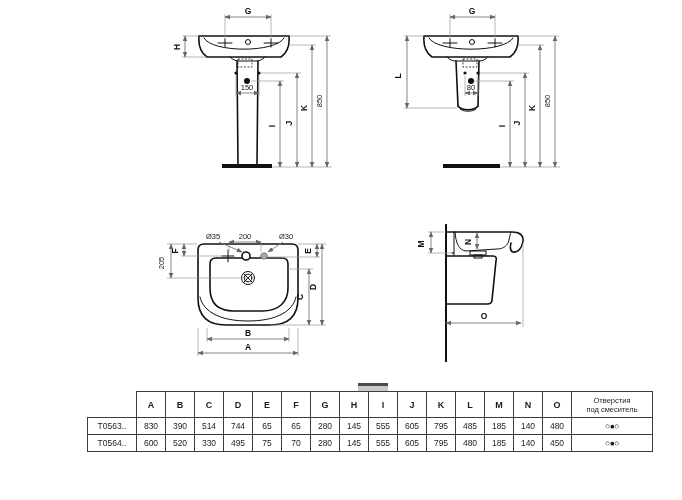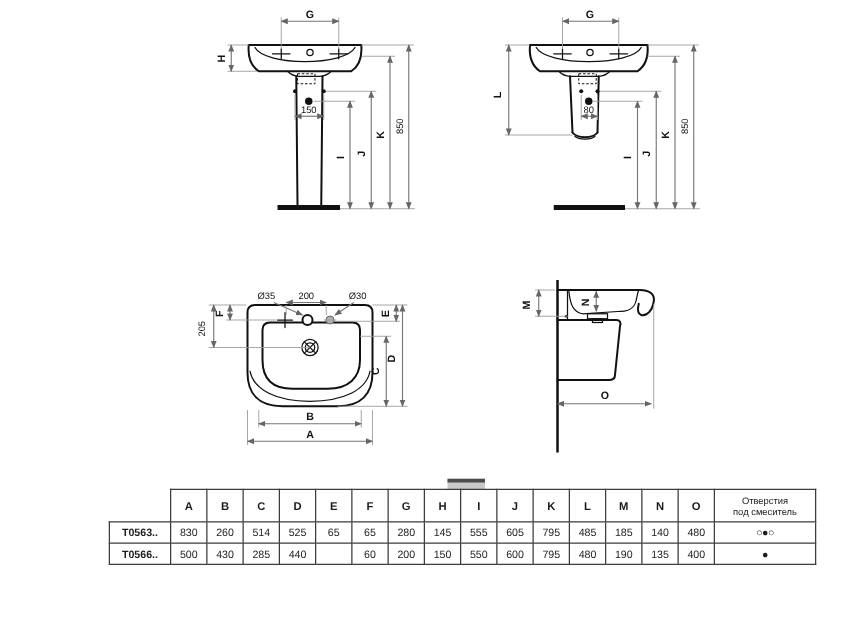--- a/index.html
+++ b/index.html
@@ -14,21 +14,21 @@
   .ext{stroke:#9a9a9a;stroke-width:0.7;fill:none;}
   .lbl{font-size:8.5px;font-weight:bold;}
   .num{font-size:7.5px;}
   
   #tableWrap{position:absolute;left:87px;top:391px;}
   table.spec{border-collapse:collapse;table-layout:fixed;}
   table.spec th,table.spec td{border:1px solid #3c3c3c;text-align:center;vertical-align:middle;
       padding:0;font-size:8.5px;color:#1c1c1c;height:16px;width:28px;font-weight:normal;}
   table.spec thead th{font-size:9px;font-weight:bold;height:25px;}
   table.spec th.corner{border:none;background:transparent;}
-  table.spec .modelcol{width:48px;font-weight:bold;}
+  table.spec .modelcol{width:48px;}
   table.spec .mixcol{width:80px;text-align:center;}
   table.spec th.mixhead{font-weight:normal;font-size:7.5px;line-height:9px;}
   td.mixer{font-size:7px;letter-spacing:-0.5px;}
   #colTab{position:absolute;left:358px;top:383px;width:30px;height:9px;
           background:#c9c9c9;border-top:3px solid #4c4c4c;box-sizing:border-box;}
 </style>
 </head>
 <body>
 
 <div id="page">
@@ -218,52 +218,52 @@
             <th class="mixcol mixhead">
               <div>Отверстия</div>
               <div>под смеситель</div>
             </th>
           </tr>
         </thead>
       <tbody>
           <tr>
             <td class="modelcol">T0563..</td>
             <td>830</td>
-            <td>260</td>
+            <td>390</td>
             <td>514</td>
-            <td>525</td>
+            <td>744</td>
             <td>65</td>
             <td>65</td>
             <td>280</td>
             <td>145</td>
             <td>555</td>
             <td>605</td>
             <td>795</td>
             <td>485</td>
             <td>185</td>
             <td>140</td>
             <td>480</td>
             <td class="mixcol mixer">○●○</td>
           </tr>
           <tr>
-            <td class="modelcol">T0566..</td>
-            <td>500</td>
-            <td>430</td>
-            <td>285</td>
-            <td>440</td>
-            <td></td>
-            <td>60</td>
-            <td>200</td>
-            <td>150</td>
-            <td>550</td>
+            <td class="modelcol">T0564..</td>
             <td>600</td>
+            <td>520</td>
+            <td>330</td>
+            <td>495</td>
+            <td>75</td>
+            <td>70</td>
+            <td>280</td>
+            <td>145</td>
+            <td>555</td>
+            <td>605</td>
             <td>795</td>
             <td>480</td>
-            <td>190</td>
-            <td>135</td>
-            <td>400</td>
-            <td class="mixcol mixer">●</td>
+            <td>185</td>
+            <td>140</td>
+            <td>450</td>
+            <td class="mixcol mixer">○●○</td>
           </tr>
         </tbody>
     </table>
   </div>
 
 </div>
 
 </body></html>

